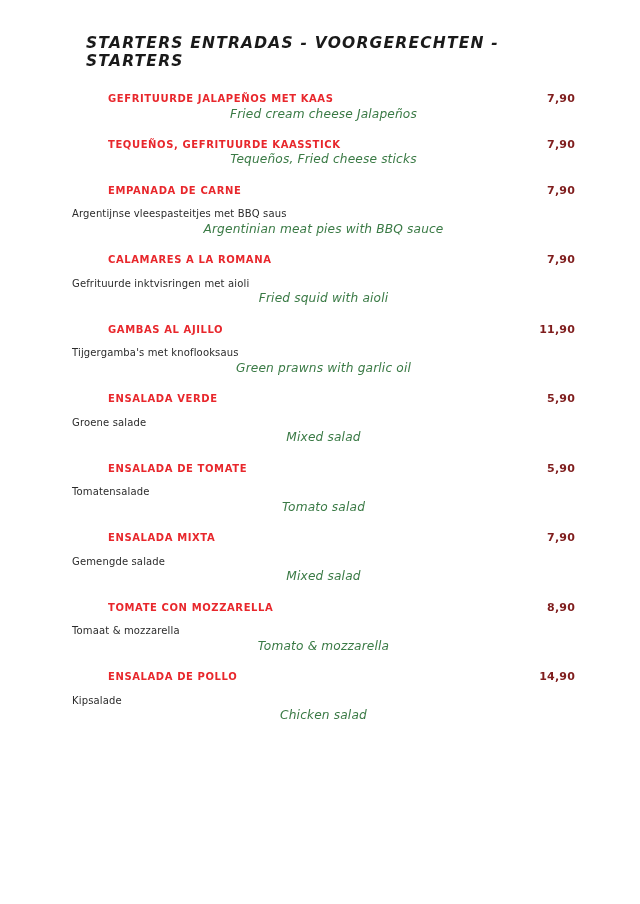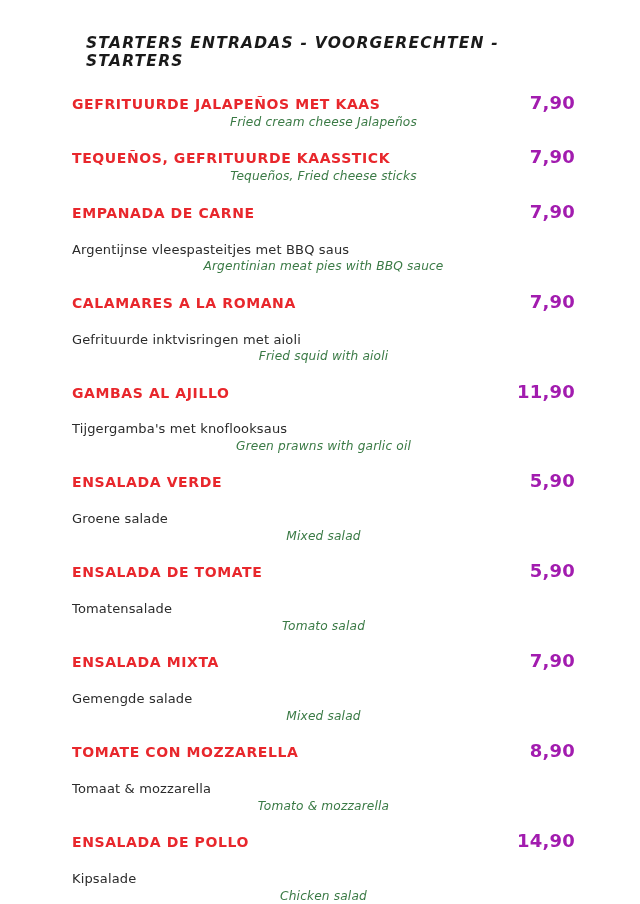--- a/index.html
+++ b/index.html
@@ -41,40 +41,41 @@
   .item {
     margin-bottom: 16px;
     position: relative;
   }
   .item-head {
     display: flex;
     align-items: baseline;
     justify-content: space-between;
   }
   .item-name {
-    font-size: 14px;
+    font-size: 10px;
     font-weight: bold;
     color: #e8272c;
     letter-spacing: 0.6px;
     line-height: 1.35;
+    margin-left: 36px;
   }
   .item-price {
-    font-size: 18px;
+    font-size: 11px;
     font-weight: bold;
-    color: #a21caf;
+    color: #7f1d1d;
     white-space: nowrap;
     padding-left: 16px;
     letter-spacing: 0.2px;
   }
   .desc-nl {
-    font-size: 13px;
+    font-size: 10px;
     color: #2b2b2b;
     line-height: 1.35;
     letter-spacing: 0.15px;
-    margin-top: 18px;
+    margin-top: 10px;
   }
   .desc-en {
     font-size: 12.2px;
     color: #3a7a45;
     font-style: italic;
     line-height: 1.35;
     letter-spacing: 0.15px;
     margin-top: 0px;
     text-align: center;
   }

